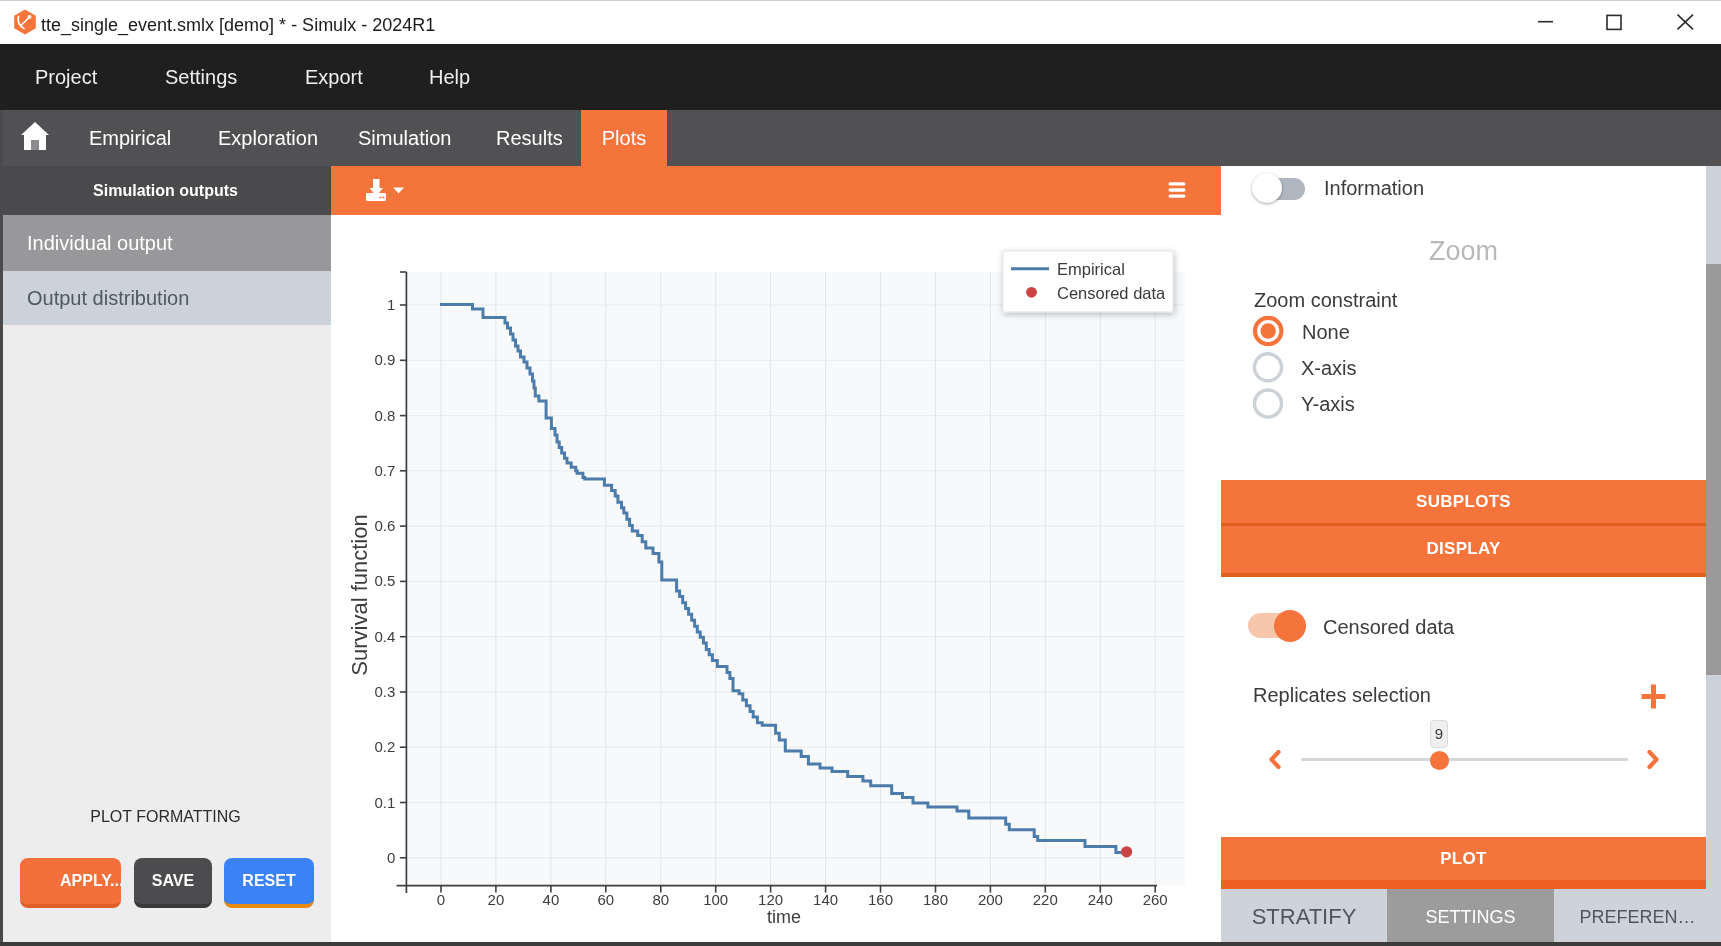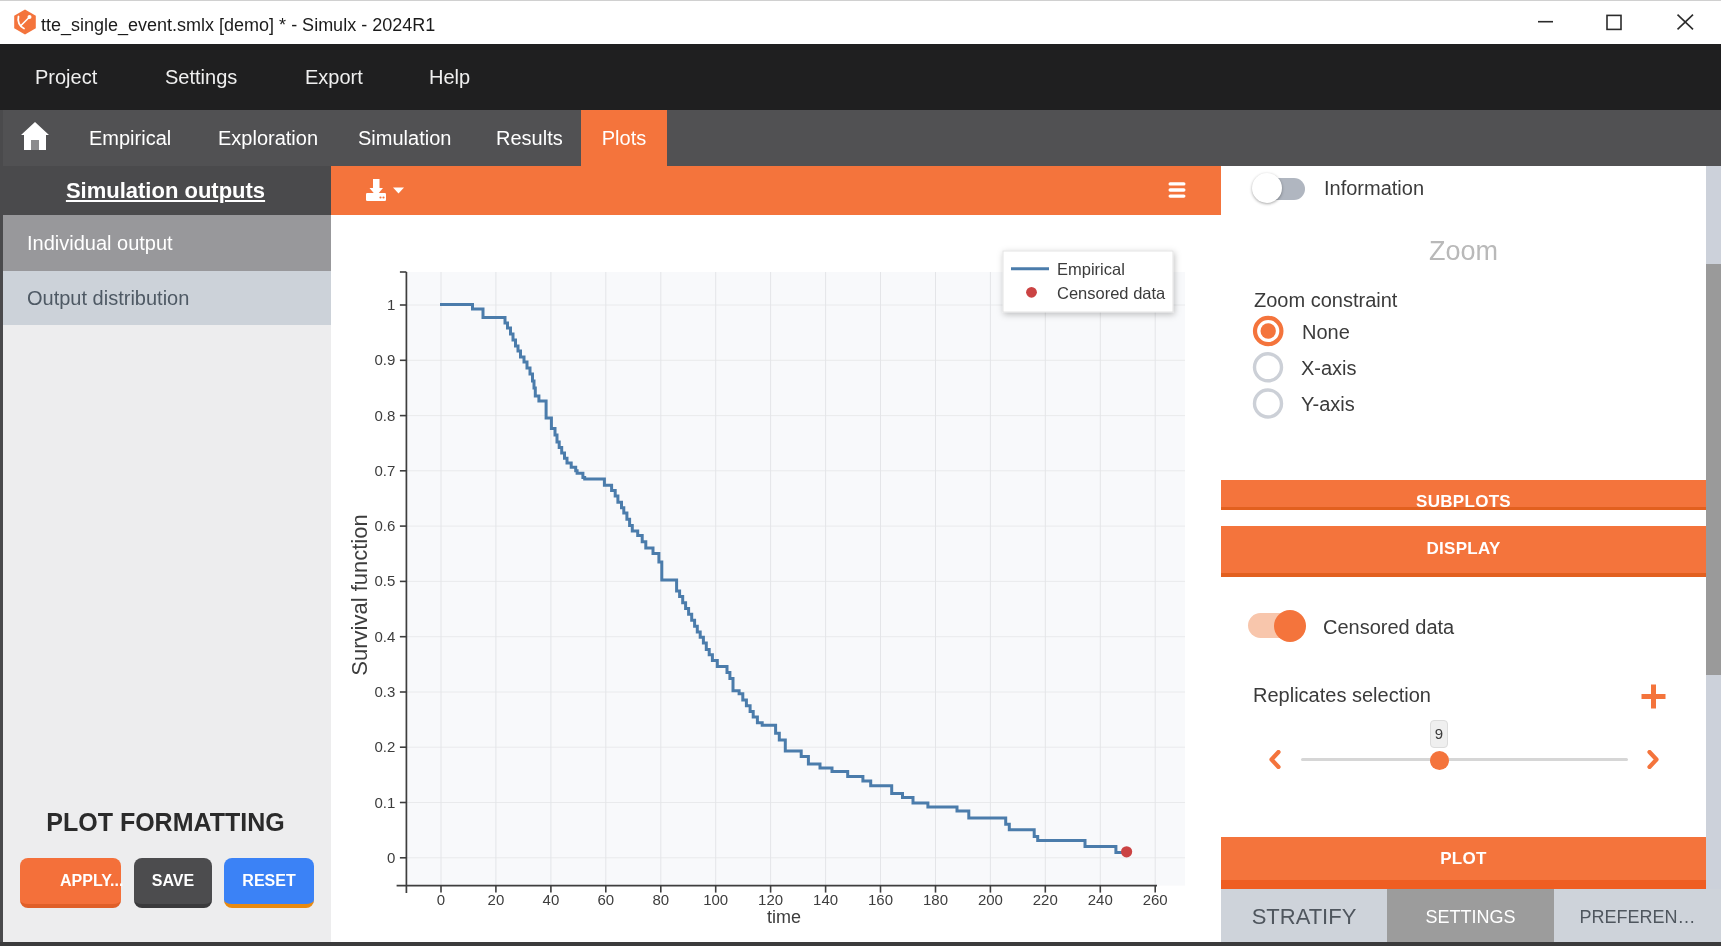--- a/index.html
+++ b/index.html
@@ -43,26 +43,26 @@
     <span class="abs" style="left:89px;">Empirical</span>
     <span class="abs" style="left:218px;">Exploration</span>
     <span class="abs" style="left:358px;">Simulation</span>
     <span class="abs" style="left:496px;">Results</span>
   </div>
 
   <div class="abs" style="left:581px;top:110px;width:86px;height:105px;background:#f4743c;"></div>
   <div class="abs" style="left:581px;top:110px;width:86px;height:56px;line-height:57px;font-size:20px;color:#fff;text-align:center;">Plots</div>
 
   <div class="abs" style="left:0;top:166px;width:331px;height:49px;background:#4a4a4c;"></div>
-  <div class="abs" style="left:0;top:166px;width:331px;height:49px;line-height:50px;text-align:center;font-size:22px;font-weight:bold;color:#fff;text-decoration:underline;">Simulation outputs</div>
+  <div class="abs" style="left:0;top:166px;width:331px;height:49px;line-height:50px;text-align:center;font-size:16px;font-weight:bold;color:#fff;">Simulation outputs</div>
   <div class="abs" style="left:0;top:215px;width:331px;height:56px;background:#98989b;line-height:56px;font-size:20px;color:#fff;"><span style="margin-left:27px;">Individual output</span></div>
   <div class="abs" style="left:0;top:271px;width:331px;height:54px;background:#ccd2d9;line-height:54px;font-size:20px;color:#4e5964;"><span style="margin-left:27px;">Output distribution</span></div>
   <div class="abs" style="left:0;top:325px;width:331px;height:617px;background:#ededee;"></div>
   <div class="abs" style="left:0;top:110px;width:3px;height:832px;background:#4a4a4c;"></div>
-  <div class="abs" style="left:0;top:808px;width:331px;height:26px;text-align:center;font-size:25px;font-weight:bold;color:#2b2b2b;">PLOT FORMATTING</div>
+  <div class="abs" style="left:0;top:808px;width:331px;height:26px;text-align:center;font-size:16px;font-weight:normal;color:#2b2b2b;">PLOT FORMATTING</div>
   <div class="abs" style="left:20px;top:858px;width:101px;height:50px;background:#f4703a;border-bottom:4px solid #e05f28;border-radius:8px;box-sizing:border-box;text-align:center;line-height:46px;color:#fff;font-weight:bold;font-size:16px;padding-left:40px;">APPLY...</div>
   <div class="abs" style="left:134px;top:858px;width:78px;height:50px;background:#4c4c4e;border-bottom:4px solid #3a3a3c;border-radius:8px;box-sizing:border-box;text-align:center;line-height:46px;color:#fff;font-weight:bold;font-size:16px;">SAVE</div>
   <div class="abs" style="left:224px;top:858px;width:90px;height:50px;background:#3b82f6;border-bottom:4px solid #e88a10;border-radius:8px;box-sizing:border-box;text-align:center;line-height:46px;color:#fff;font-weight:bold;font-size:16px;">RESET</div>
 
   <div class="abs" style="left:331px;top:166px;width:890px;height:49px;background:#f4743c;"></div>
   <svg class="abs" style="left:360px;top:176px;" width="50" height="28" viewBox="0 0 50 28">
     <g fill="#fff">
       <rect x="13" y="3" width="6.5" height="9"></rect>
       <polygon points="9.5,12 23,12 16.2,20"></polygon>
       <rect x="6" y="17" width="20" height="8" rx="1.2"></rect>
@@ -187,21 +187,21 @@
   <svg class="abs" style="left:1252px;top:315px;" width="33" height="120" viewBox="0 0 33 120">
     <circle cx="16.2" cy="16" r="13.2" fill="none" stroke="#f4743c" stroke-width="4.2"></circle>
     <circle cx="16.2" cy="16" r="7.7" fill="#f4743c"></circle>
     <circle cx="16" cy="52.3" r="13.5" fill="none" stroke="#ccd0d7" stroke-width="3.4"></circle>
     <circle cx="16" cy="88.5" r="13.5" fill="none" stroke="#ccd0d7" stroke-width="3.4"></circle>
   </svg>
   <div class="abs" style="left:1302px;top:321px;font-size:20px;color:#3b3b3b;">None</div>
   <div class="abs" style="left:1301px;top:357px;font-size:20px;color:#3b3b3b;">X-axis</div>
   <div class="abs" style="left:1301px;top:393px;font-size:20px;color:#3b3b3b;">Y-axis</div>
 
-  <div class="abs" style="left:1221px;top:480px;width:485px;height:30px;background:#f4743c;border-bottom:3px solid #e2601f;box-sizing:border-box;text-align:center;line-height:44px;color:#fff;font-weight:bold;font-size:17px;letter-spacing:.3px;">SUBPLOTS</div>
+  <div class="abs" style="left:1221px;top:480px;width:485px;height:46px;background:#f4743c;border-bottom:3px solid #e2601f;box-sizing:border-box;text-align:center;line-height:44px;color:#fff;font-weight:bold;font-size:17px;letter-spacing:.3px;">SUBPLOTS</div>
   <div class="abs" style="left:1221px;top:526px;width:485px;height:51px;background:#f4743c;border-bottom:4px solid #e2601f;box-sizing:border-box;text-align:center;line-height:46px;color:#fff;font-weight:bold;font-size:17px;letter-spacing:.3px;">DISPLAY</div>
 
   <div class="abs" style="left:1248px;top:613px;width:55px;height:25px;border-radius:13px;background:#f8c6ac;"></div>
   <div class="abs" style="left:1274px;top:610px;width:32px;height:32px;border-radius:50%;background:#f4743c;"></div>
   <div class="abs" style="left:1323px;top:616px;font-size:20px;color:#3b3b3b;">Censored data</div>
 
   <div class="abs" style="left:1253px;top:684px;font-size:20px;color:#3b3b3b;">Replicates selection</div>
   <svg class="abs" style="left:1640px;top:683px;" width="27" height="27" viewBox="0 0 27 27">
     <rect x="11" y="1.5" width="5" height="24" fill="#f4743c"></rect>
     <rect x="1.5" y="11" width="24" height="5" fill="#f4743c"></rect>

